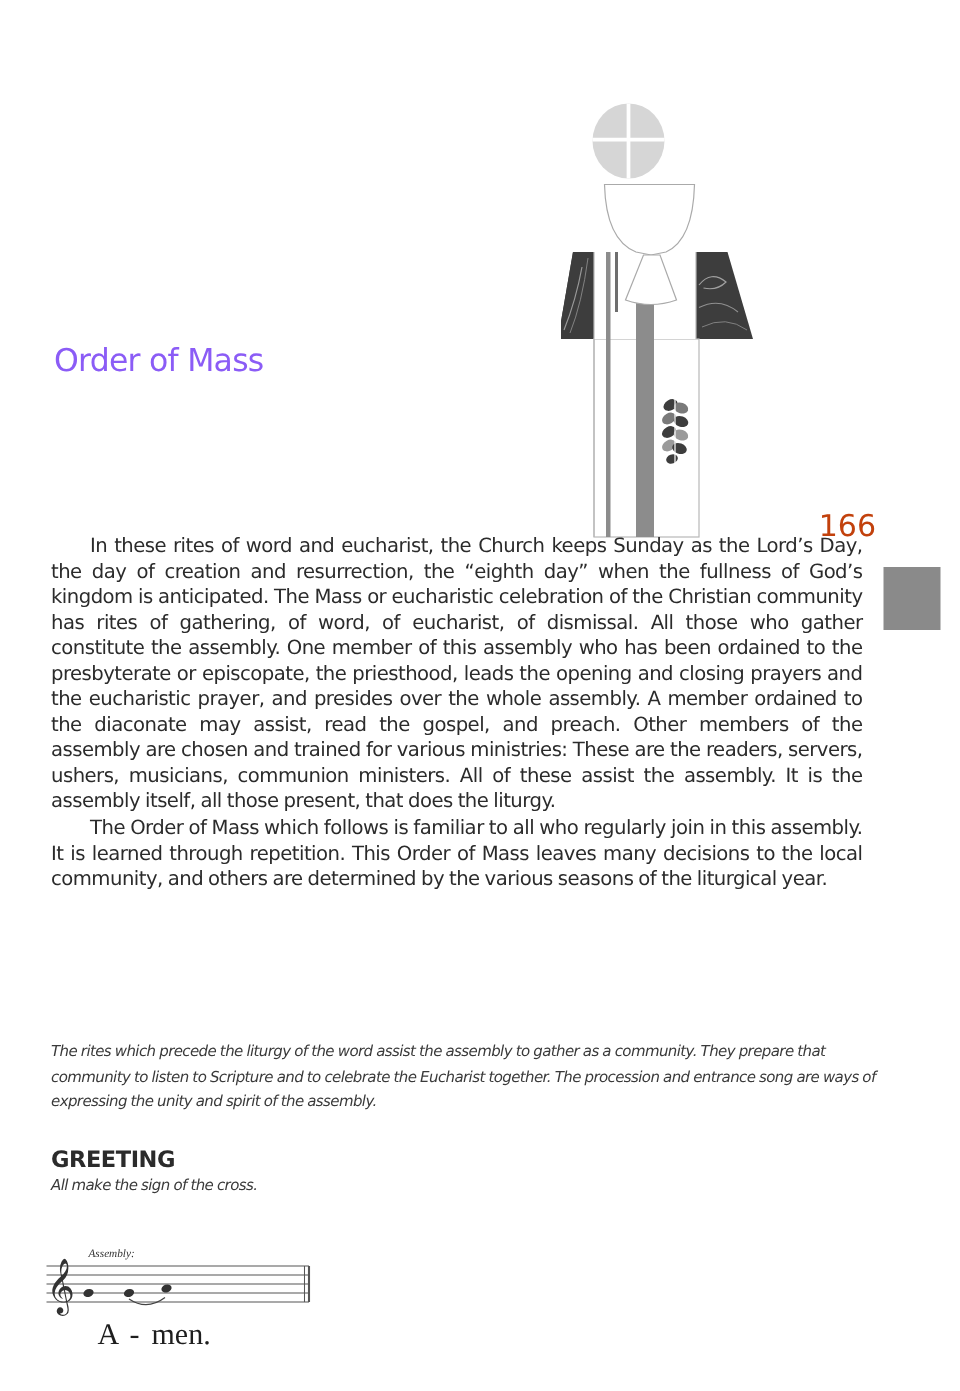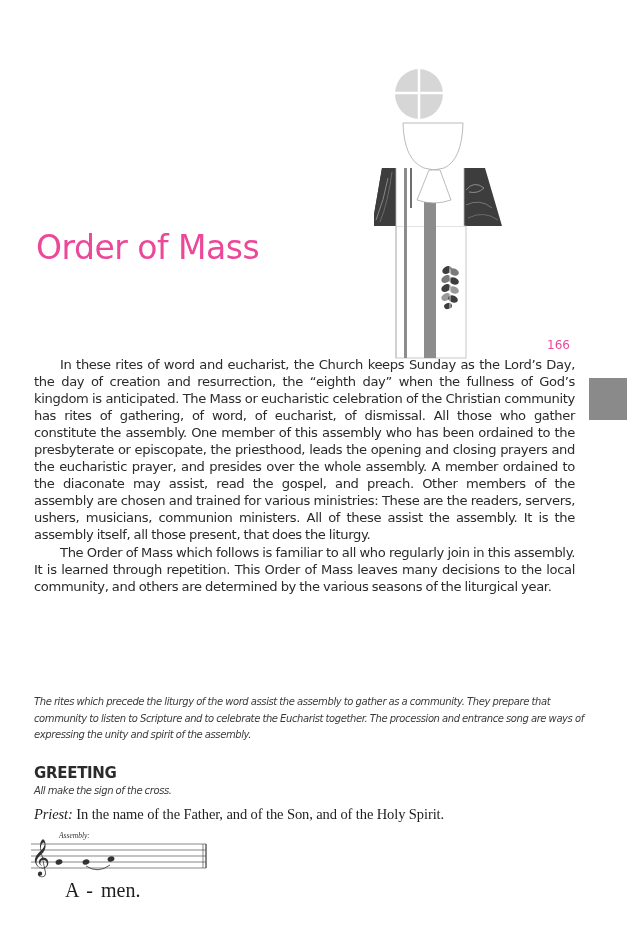--- a/index.html
+++ b/index.html
@@ -27,38 +27,38 @@
       color: #e6e6e6;
       letter-spacing: 1px;
     }
     .page-title {
       position: absolute;
       left: 36px;
       top: 228px;
       margin: 0;
       font-family: "DejaVu Sans", sans-serif;
       font-weight: normal;
-      font-size: 33px;
+      font-size: 21px;
       letter-spacing: -0.5px;
-      color: #ec4899;
+      color: #8b5cf6;
     }
     .illustration {
       position: absolute;
       left: 374px;
       top: 60px;
       width: 140px;
       height: 300px;
     }
     .page-number {
       position: absolute;
-      right: 70px;
+      right: 56px;
       top: 338px;
       font-family: "DejaVu Sans", sans-serif;
-      font-size: 12px;
-      color: #ec4899;
+      font-size: 20px;
+      color: #c2410c;
     }
     .thumb-tab {
       position: absolute;
       left: 589px;
       top: 378px;
       width: 38px;
       height: 42px;
       background: #8a8a8a;
     }
     .body-text {
@@ -207,21 +207,20 @@
   <div class="body-text">
     <p class="indent">In these rites of word and eucharist, the Church keeps Sunday as the Lord’s Day, the day of creation and resurrection, the “eighth day” when the fullness of God’s kingdom is anticipated. The Mass or eucharistic celebration of the Christian community has rites of gathering, of word, of eucharist, of dismissal. All those who gather constitute the assembly. One member of this assembly who has been ordained to the presbyterate or episcopate, the priesthood, leads the opening and closing prayers and the eucharistic prayer, and presides over the whole assembly. A member ordained to the diaconate may assist, read the gospel, and preach. Other members of the assembly are chosen and trained for various ministries: These are the readers, servers, ushers, musicians, communion ministers. All of these assist the assembly. It is the assembly itself, all those present, that does the liturgy.</p>
     <p class="indent">The Order of Mass which follows is familiar to all who regularly join in this assembly. It is learned through repetition. This Order of Mass leaves many decisions to the local community, and others are determined by the various seasons of the liturgical year.</p>
   </div>
 
   <p class="rubric" style="top:694px;">The rites which precede the liturgy of the word assist the assembly to gather as a community. They prepare that community to listen to Scripture and to celebrate the Eucharist together. The procession and entrance song are ways of expressing the unity and spirit of the assembly.</p>
 
   <h2 class="section-heading" style="top:764px;">GREETING</h2>
   <p class="rubric" style="top:783px;">All make the sign of the cross.</p>
 
-  <p class="priest-line"><span class="role">Priest:</span><span> In the name of the Father, and of the Son, and of the Holy Spirit.</span></p>
 
   <div class="assembly-label">Assembly:</div>
 
   <svg class="music" viewBox="0 0 185 50" xmlns="http://www.w3.org/2000/svg">
     <g stroke="#555" stroke-width="0.7">
       <line x1="3" y1="12" x2="178" y2="12"></line>
       <line x1="3" y1="18" x2="178" y2="18"></line>
       <line x1="3" y1="24" x2="178" y2="24"></line>
       <line x1="3" y1="30" x2="178" y2="30"></line>
       <line x1="3" y1="36" x2="178" y2="36"></line>

